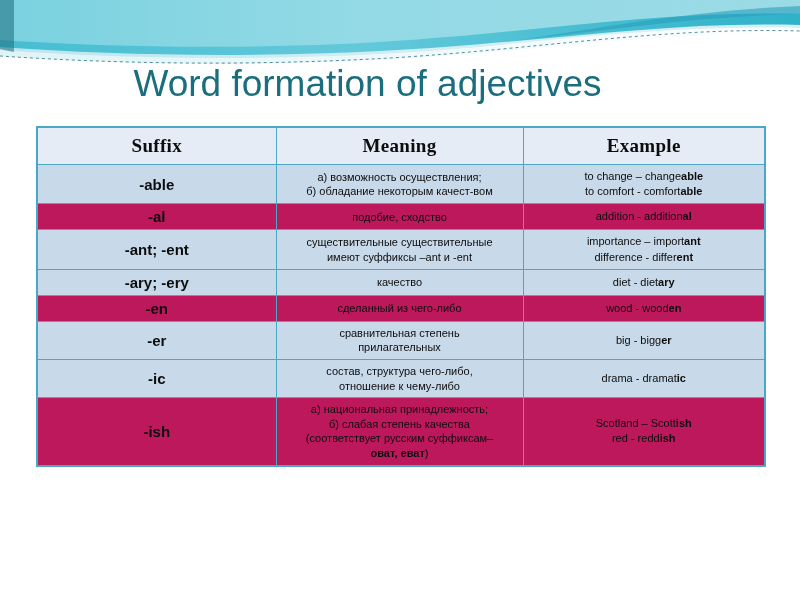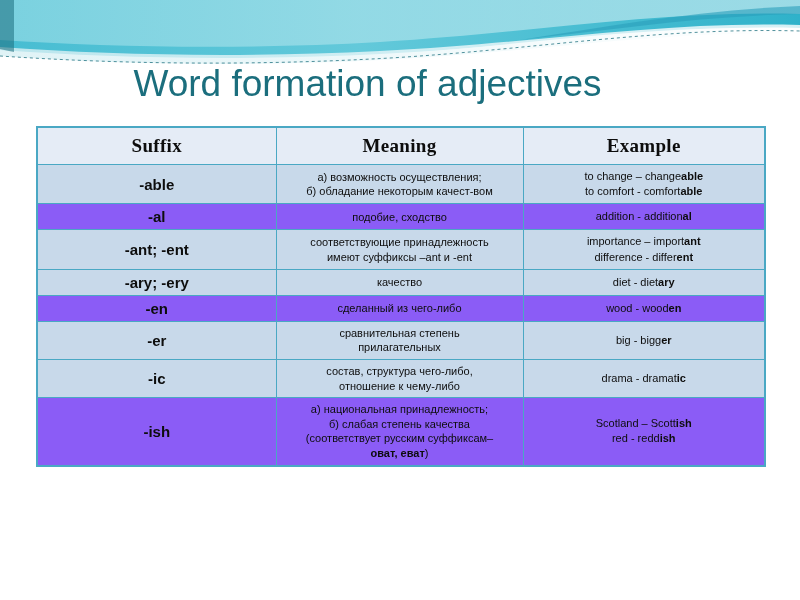--- a/index.html
+++ b/index.html
@@ -76,21 +76,21 @@
     font-family: "Liberation Serif", serif;
     font-size: 19px;
     font-weight: bold;
     padding-top: 7px;
     padding-bottom: 7px;
     letter-spacing: 0.3px;
   }
 
   
   tr.row-dark td { background: #c8d9ea; }
-  tr.row-light td { background: #8b5cf6; }
+  tr.row-light td { background: #be185d; }
 
   td.cell-suffix {
     font-size: 15px;
     font-weight: bold;
     font-family: "Liberation Sans", sans-serif;
   }
   td.cell-meaning {
     font-size: 11px;
     line-height: 1.33;
     font-family: "Liberation Sans", sans-serif;
@@ -174,21 +174,21 @@
           <td class="cell-meaning">
             <span class="line">подобие, сходство</span>
           </td>
           <td class="cell-example">
             <span class="line">addition - addition<span class="b">al</span></span>
           </td>
         </tr>
         <tr class="row-dark">
           <td class="cell-suffix">-ant; -ent</td>
           <td class="cell-meaning">
-            <span class="line">соответствующие принадлежность</span>
+            <span class="line">существительные существительные</span>
             <span class="line">имеют суффиксы –ant и -ent</span>
           </td>
           <td class="cell-example">
             <span class="line">importance – import<span class="b">ant</span></span>
             <span class="line">difference - differ<span class="b">ent</span></span>
           </td>
         </tr>
         <tr class="row-dark">
           <td class="cell-suffix">-ary; -ery</td>
           <td class="cell-meaning">

